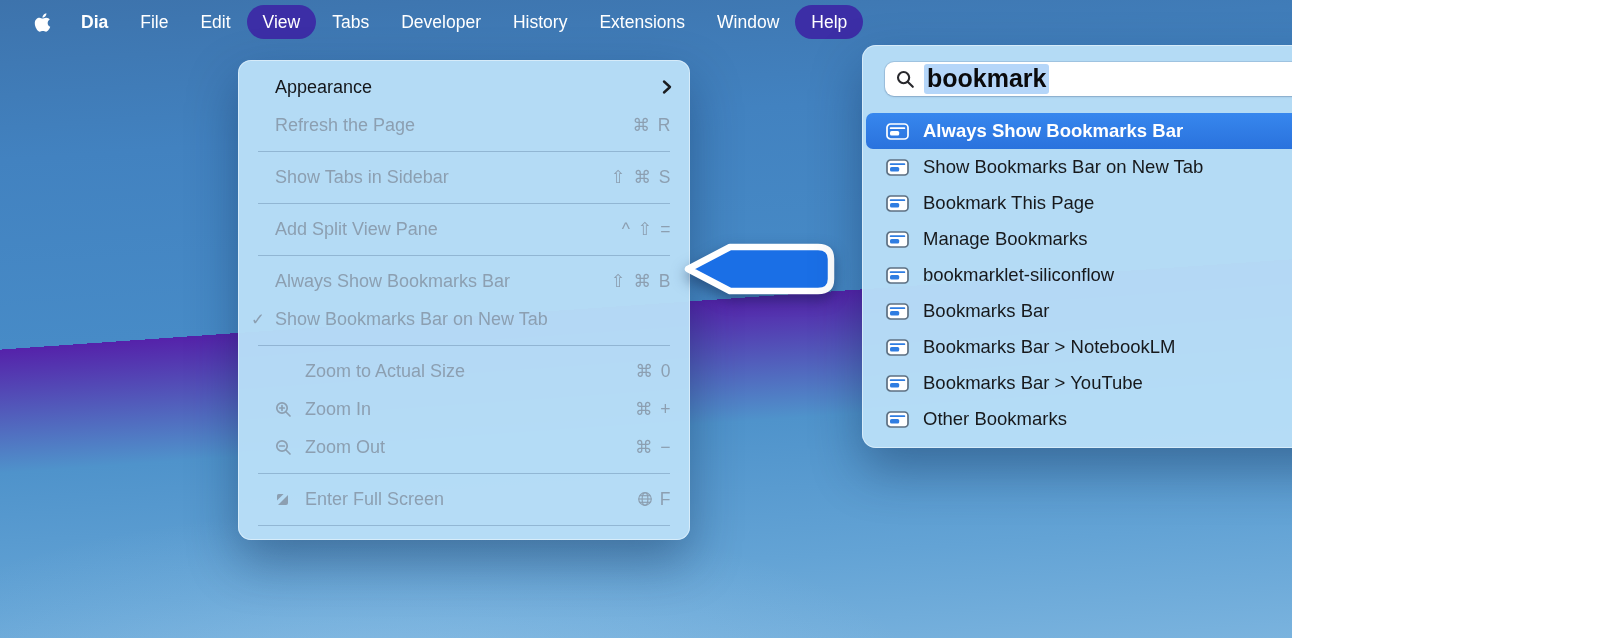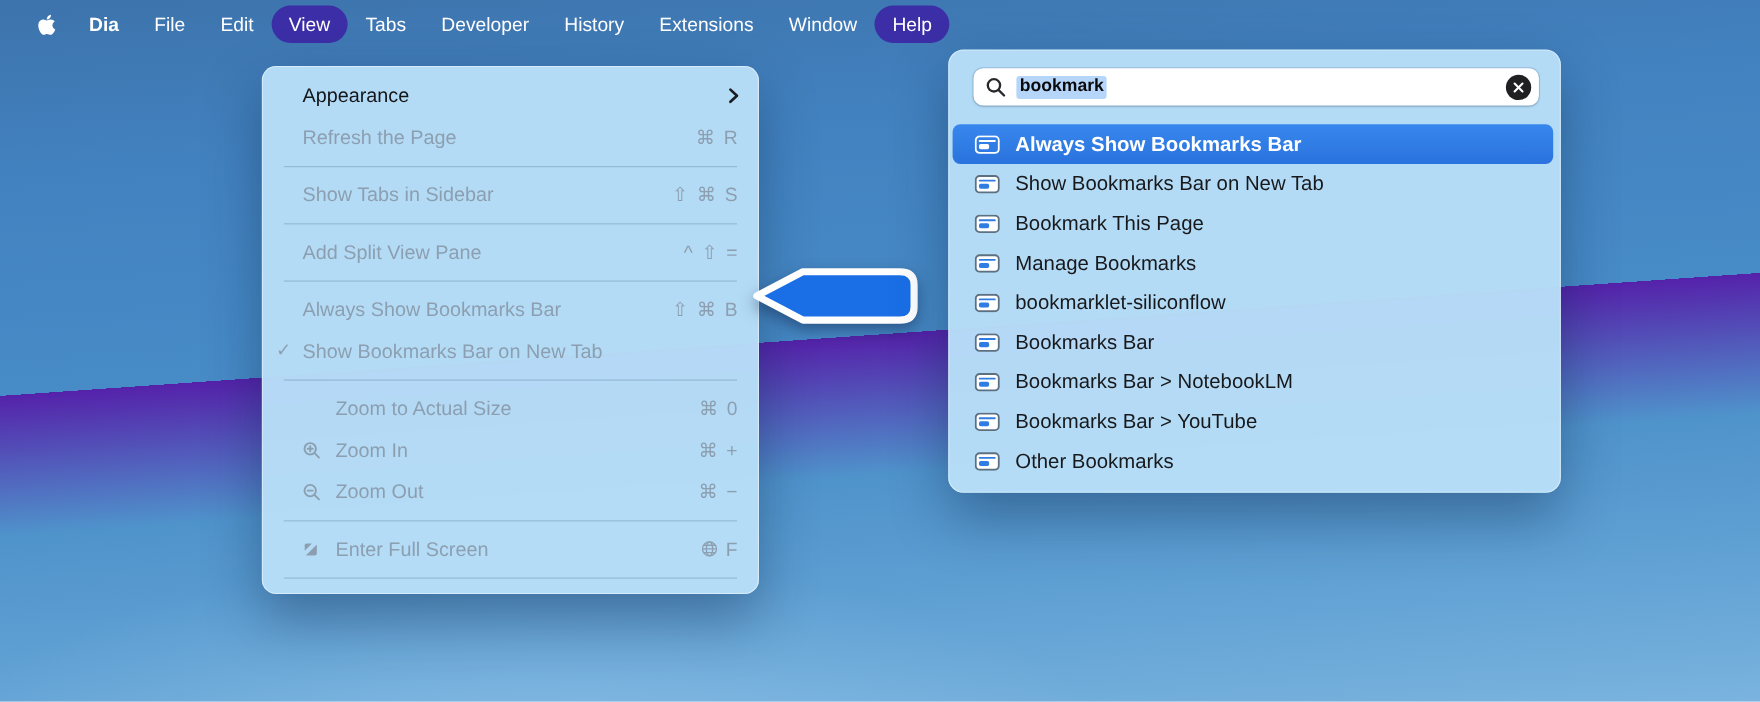--- a/index.html
+++ b/index.html
@@ -2,21 +2,21 @@
 <html><head>
 <meta charset="utf-8">
 <style>
   html,body{margin:0;padding:0;}
   body{
     width:1600px;height:638px;overflow:hidden;
     font-family:"Liberation Sans","DejaVu Sans",sans-serif;
     -webkit-font-smoothing:antialiased;
   }
   .desktop{
-    position:relative;width:1600px;height:638px;overflow:hidden;
+    position:relative;width:1292px;height:638px;overflow:hidden;
     background:
       radial-gradient(ellipse 900px 300px at 30% 108%, rgba(190,226,250,.30), rgba(190,226,250,0) 60%),
       linear-gradient(176deg,#3d73ac 0%,#4282c0 22%,#478bc7 48%,#52a  0,#4f93cb 65%,#63a3d5 84%,#7ab3de 100%);
   }
   
   .menubar{
     position:absolute;top:0;left:0;right:0;height:44px;
     display:flex;align-items:center;padding-left:20px;
     color:#fff;font-size:17.5px;font-weight:500;
   }
@@ -52,21 +52,21 @@
     border-radius:14px;
     box-shadow:0 22px 50px rgba(10,35,70,.38), inset 0 0 0 1px rgba(255,255,255,.45);
     padding-bottom:11px;box-sizing:border-box;
   }
   .searchfield{
     margin:17px 20px 0 23px;height:34px;background:#fff;border-radius:9px;
     display:flex;align-items:center;padding:0 7px 0 11px;
     box-shadow:0 1px 2px rgba(20,50,90,.18), 0 0 0 1px rgba(110,140,175,.28);
   }
   .query{
-    margin-left:9px;font-size:16px;font-weight:600;color:#0a0a0c;
+    margin-left:9px;font-size:25px;font-weight:600;color:#0a0a0c;
     background:#b5d6f9;padding:2px 3px 3px 3px;border-radius:3px;line-height:1;
   }
   .clearbtn{
     margin-left:auto;width:23px;height:23px;border-radius:50%;background:#202023;
     display:flex;align-items:center;justify-content:center;border:none;padding:0;cursor:default;
   }
   .results{margin-top:17px;display:flex;flex-direction:column;}
   .row{
     height:36px;margin:0 7px 0 4px;border-radius:7px;
     display:flex;align-items:center;padding-left:20px;

